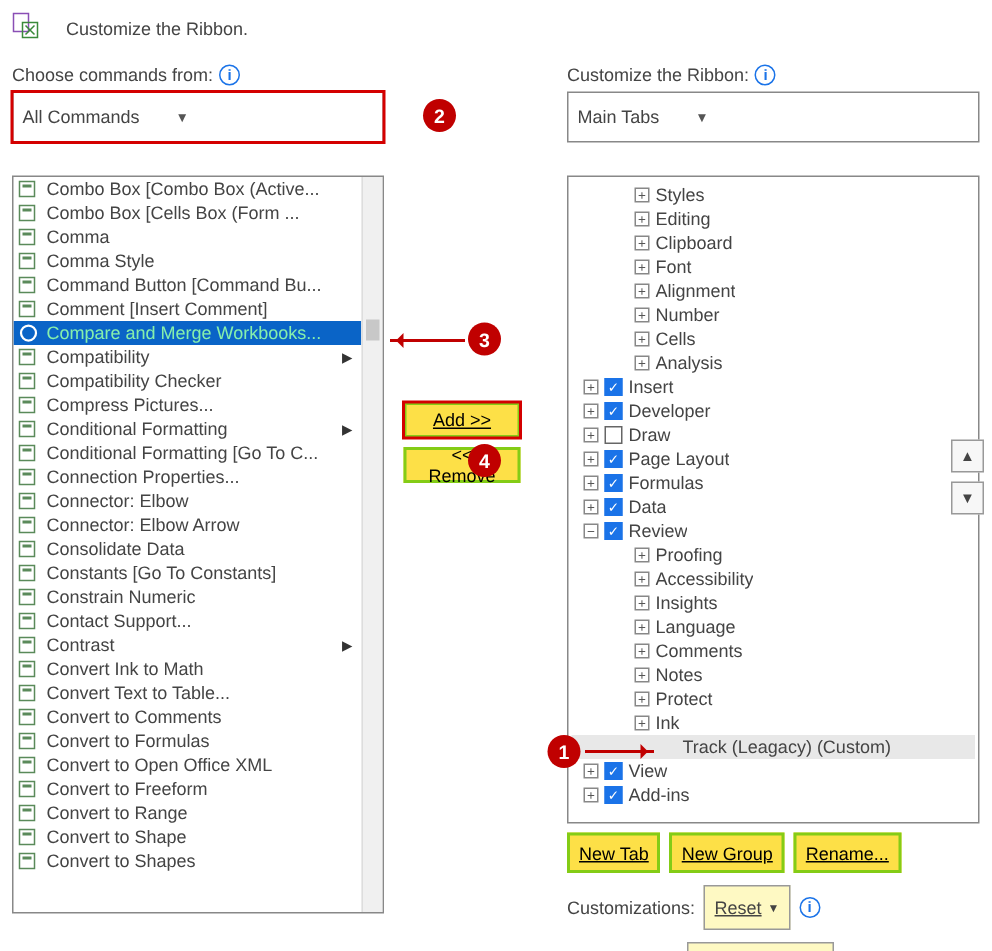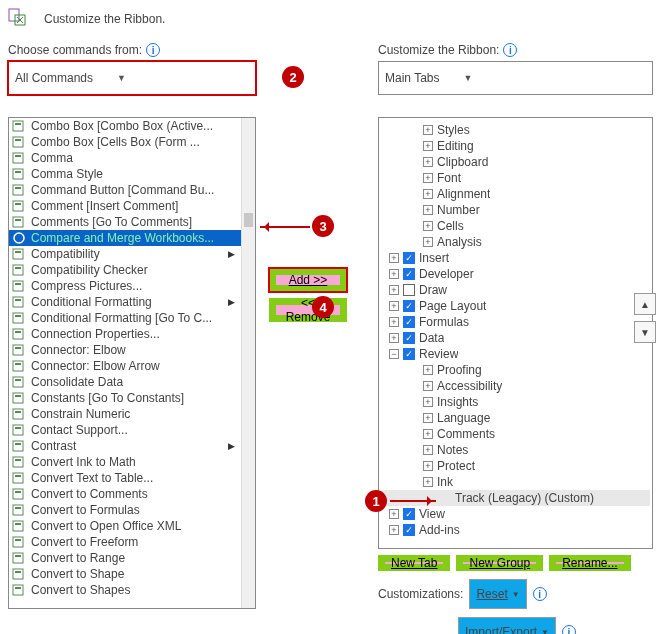--- a/index.html
+++ b/index.html
@@ -24,41 +24,41 @@
 .scrollbar { position: absolute; right: 0; top: 0; bottom: 0; width: 14px; background: #f0f0f0; border-left: 1px solid #ddd; }
 .scroll-thumb { position: absolute; left: 2px; right: 2px; top: 95px; height: 14px; background: #c8c8c8; }
 
 .cmd-item { display: flex; align-items: center; height: 16px; padding: 0 4px 0 2px; gap: 4px; white-space: nowrap; overflow: hidden; }
 .cmd-item.selected { background: #0a64c7; color: #86efac; }
 .cmd-icon { width: 16px; height: 16px; flex-shrink: 0; display: flex; align-items: center; justify-content: center; }
 .cmd-icon svg { width: 14px; height: 14px; }
 .cmd-text { flex: 1; overflow: hidden; text-overflow: ellipsis; }
 .cmd-arrow { font-size: 9px; color: #333; padding-right: 2px; }
 
-.btn { height: 24px; border: 7px solid #84cc16; background: #f9a8d4; padding: 0 8px; cursor: pointer; display: inline-flex; align-items: center; justify-content: center; }
-.btn.small { height: 16px; padding: 0 6px; }
+.btn { height: 24px; border: 2px solid #84cc16; background: #fde047; padding: 0 8px; cursor: pointer; display: inline-flex; align-items: center; justify-content: center; }
+.btn.small { height: 27px; padding: 0 6px; }
 .btn-add { width: 78px; }
 .btn-remove { width: 78px; }
 
 .tree { margin-top: 22px; border: 1px solid #888; height: 432px; overflow: hidden; background: #fff; padding: 4px 2px; }
 .tree-row { display: flex; align-items: center; height: 16px; gap: 4px; white-space: nowrap; }
 .indent1 { padding-left: 42px; }
 .indent2 { padding-left: 58px; }
 .indent0 { padding-left: 8px; }
 .exp { width: 10px; height: 10px; border: 1px solid #888; font-size: 9px; line-height: 8px; text-align: center; color: #555; background: #fff; cursor: pointer; }
 .chk { width: 12px; height: 12px; border: 1px solid #666; background: #fff; display: inline-flex; align-items: center; justify-content: center; }
 .chk.checked { background: #1a73e8; border-color: #1a73e8; }
 .chk.checked::after { content: "✓"; color: #fff; font-size: 9px; line-height: 1; }
 .tree-sel { background: #e8e8e8; }
 .tree-label { overflow: hidden; text-overflow: ellipsis; }
 
 .bottom-row { display: flex; gap: 6px; margin-top: 6px; }
 .custom-row, .export-row { display: flex; align-items: center; gap: 6px; margin-top: 8px; justify-content: flex-start; }
 .export-row { padding-left: 80px; }
-.dd-btn { border: 1px solid #999; background: #0ea5e9; height: 20px; padding: 14px 6px; display: flex; align-items: center; gap: 4px; cursor: pointer; }
+.dd-btn { border: 1px solid #999; background: #fef9c3; height: 20px; padding: 14px 6px; display: flex; align-items: center; gap: 4px; cursor: pointer; }
 .dd-btn .chev { font-size: 8px; }
 
 .side-arrows { position: absolute; right: -3px; top: 250px; display: flex; flex-direction: column; gap: 6px; }
 .arrow-btn { width: 22px; height: 22px; border: 1px solid #999; background: #f7f7f7; display: flex; align-items: center; justify-content: center; cursor: pointer; font-size: 10px; }
 
 .callout { position: absolute; width: 22px; height: 22px; border-radius: 50%; background: #c00000; color: #fff; display: flex; align-items: center; justify-content: center; font-weight: bold; font-size: 13px; z-index: 50; }
 .arrow-red { position: absolute; height: 2px; background: #c00000; z-index: 49; }
 .arrow-red::after { content: ""; position: absolute; right: -1px; top: -4px; border: 5px solid transparent; border-left-color: #c00000; }
 .arrow-red.rev::after { left: -1px; right: auto; border-left-color: transparent; border-right-color: #c00000; }
 </style>
@@ -136,29 +136,20 @@
           </div>
           <div class="cmd-item">
             <span class="cmd-icon">
               <svg viewBox="0 0 14 14">
                 <rect x="1" y="2" width="10" height="10" fill="none" stroke="#5a8a5a"></rect>
                 <rect x="3" y="4" width="6" height="2" fill="#5a8a5a"></rect>
               </svg>
             </span>
             <span class="cmd-text">Comment [Insert Comment]</span>
           </div>
-          <div class="cmd-item">
-            <span class="cmd-icon">
-              <svg viewBox="0 0 14 14">
-                <rect x="1" y="2" width="10" height="10" fill="none" stroke="#5a8a5a"></rect>
-                <rect x="3" y="4" width="6" height="2" fill="#5a8a5a"></rect>
-              </svg>
-            </span>
-            <span class="cmd-text">Comments [Go To Comments]</span>
-          </div>
           <div class="cmd-item selected">
             <span class="cmd-icon">
               <svg viewBox="0 0 14 14">
                 <circle cx="7" cy="7" r="5" fill="none" stroke="#fff" stroke-width="1.5"></circle>
               </svg>
             </span>
             <span class="cmd-text">Compare and Merge Workbooks...</span>
           </div>
           <div class="cmd-item">
             <span class="cmd-icon">

